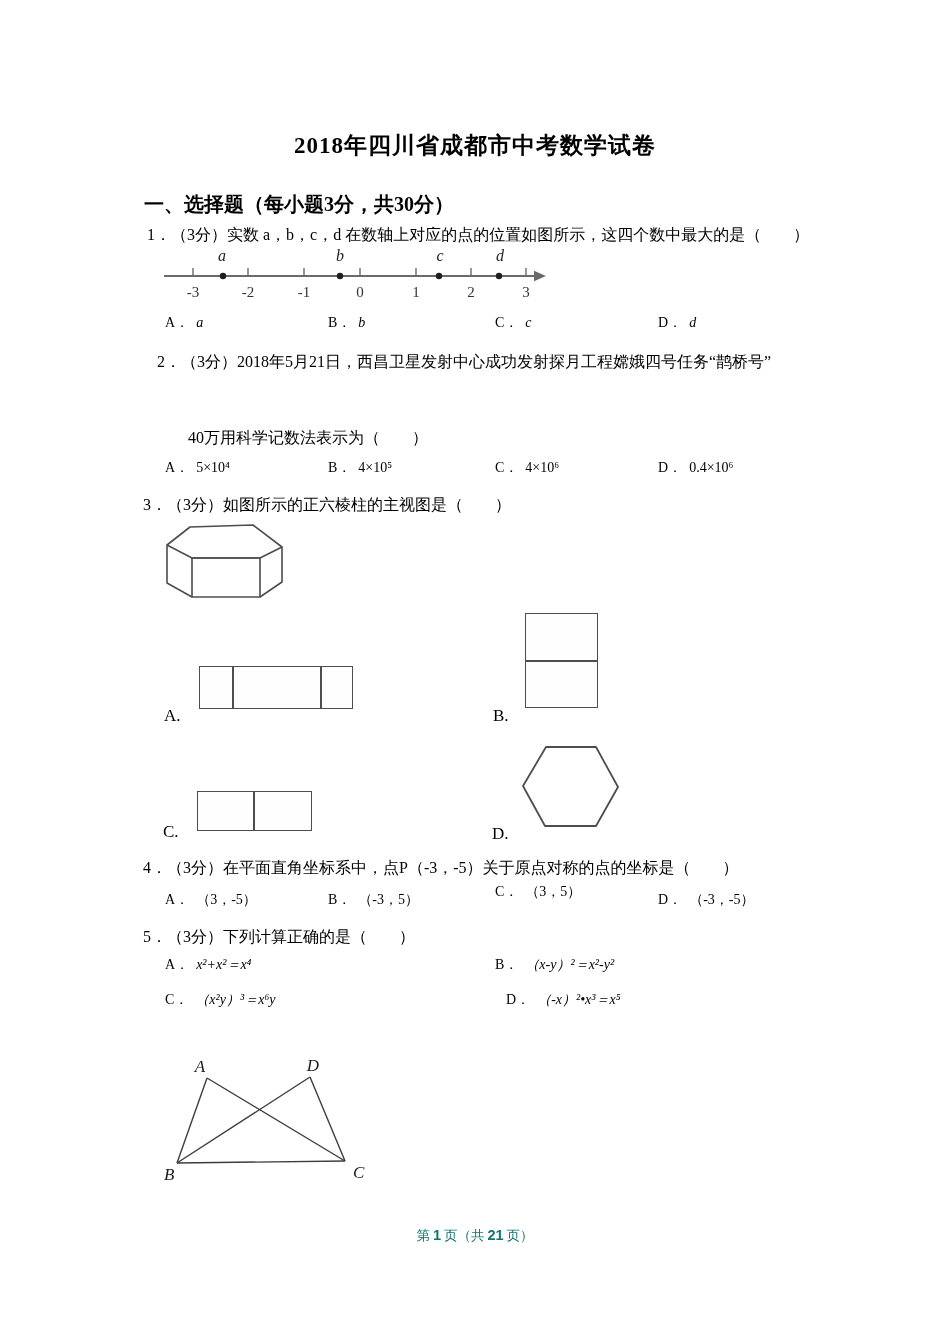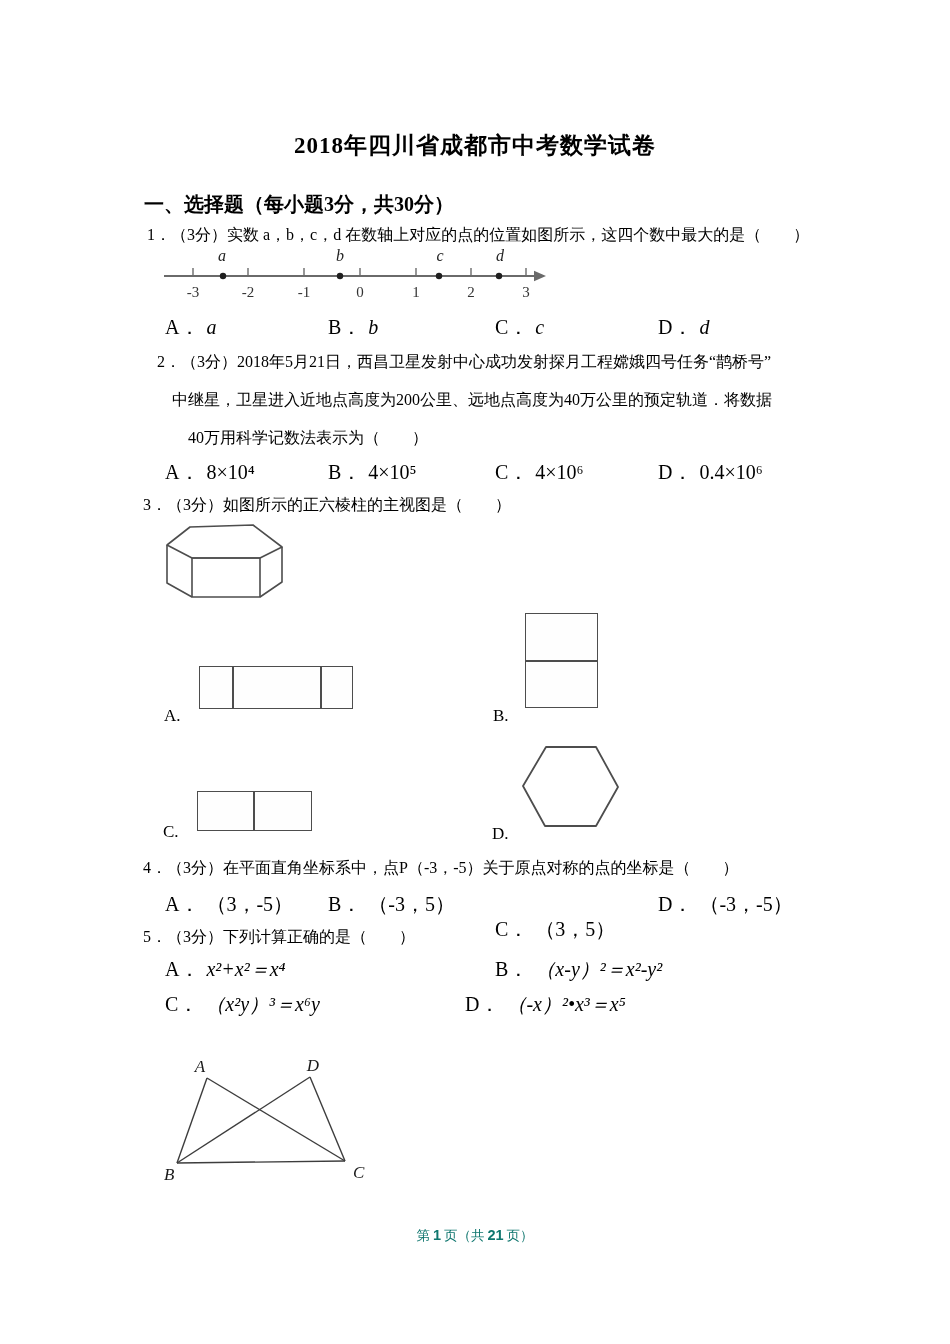--- a/index.html
+++ b/index.html
@@ -11,21 +11,21 @@
     color:#000;
     overflow:hidden;
   }
   .abs{position:absolute;white-space:nowrap;}
   .title{
     left:0;top:130px;width:950px;text-align:center;
     font-size:23px;font-weight:bold;letter-spacing:1px;
   }
   .section{left:144px;top:191px;font-size:20px;font-weight:bold;}
   .q{font-size:16px;line-height:22px;}
-  .opt{font-size:20px;}
+  .opt{font-size:14px;}
   .opt .lbl{margin-right:7px;}
   .it{font-style:italic;}
   .figlabel{font-size:17px;}
   .boxfig{position:absolute;border:1.6px solid #4d4d4d;background:#fefefe;}
   .vdiv{position:absolute;top:0;bottom:0;width:1.6px;background:#4d4d4d;}
   .hdiv{position:absolute;left:0;right:0;height:1.6px;background:#4d4d4d;}
   svg{position:absolute;overflow:visible;}
   svg text{font-family:"Liberation Serif","DejaVu Serif",serif;}
   .tick-label{font-size:15px;fill:#333;}
   .pt-label{font-size:16px;font-style:italic;fill:#222;}
@@ -77,24 +77,23 @@
     <text class="pt-label" x="284" y="15" text-anchor="middle">c</text>
     <text class="pt-label" x="344" y="15" text-anchor="middle">d</text>
   </svg>
 
   <span class="abs opt" style="left:165px;top:314px;"><span class="lbl">A．</span><span class="it">a</span></span>
   <span class="abs opt" style="left:328px;top:314px;"><span class="lbl">B．</span><span class="it">b</span></span>
   <span class="abs opt" style="left:495px;top:314px;"><span class="lbl">C．</span><span class="it">c</span></span>
   <span class="abs opt" style="left:658px;top:314px;"><span class="lbl">D．</span><span class="it">d</span></span>
 
   <div class="abs q" style="left:157px;top:351px;">2．（3分）2018年5月21日，西昌卫星发射中心成功发射探月工程嫦娥四号任务“鹊桥号”</div>
-  <div class="abs q" style="left:172px;top:389px;">中继星，卫星进入近地点高度为200公里、远地点高度为40万公里的预定轨道．将数据</div>
   <div class="abs q" style="left:172px;top:427px;margin-left:16px;">40万用科学记数法表示为（　　）</div>
 
-  <span class="abs opt" style="left:165px;top:459px;"><span class="lbl">A．</span><span>8×10⁴</span></span>
+  <span class="abs opt" style="left:165px;top:459px;"><span class="lbl">A．</span><span>5×10⁴</span></span>
   <span class="abs opt" style="left:328px;top:459px;"><span class="lbl">B．</span><span>4×10⁵</span></span>
   <span class="abs opt" style="left:495px;top:459px;"><span class="lbl">C．</span><span>4×10⁶</span></span>
   <span class="abs opt" style="left:658px;top:459px;"><span class="lbl">D．</span><span>0.4×10⁶</span></span>
 
   <div class="abs q" style="left:143px;top:494px;">3．（3分）如图所示的正六棱柱的主视图是（　　）</div>
 
   <svg style="left:158px;top:516px;" width="140" height="88" viewBox="0 0 140 88">
     <g fill="none" stroke="#4d4d4d" stroke-width="1.6" stroke-linejoin="round">
       <polygon points="32,11 95,9 124,31 102,42 34,42 9,29"></polygon>
       <rect x="34" y="42" width="68" height="39"></rect>
@@ -122,28 +121,28 @@
   <div class="boxfig" style="left:197px;top:791px;width:113px;height:38px;">
     <div class="vdiv" style="left:55px;"></div>
   </div>
 
   <span class="abs figlabel" style="left:163px;top:822px;">C.</span>
   <span class="abs figlabel" style="left:492px;top:824px;">D.</span>
 
   <div class="abs q" style="left:143px;top:857px;">4．（3分）在平面直角坐标系中，点P（-3，-5）关于原点对称的点的坐标是（　　）</div>
   <span class="abs opt" style="left:165px;top:891px;"><span class="lbl">A．</span><span>（3，-5）</span></span>
   <span class="abs opt" style="left:328px;top:891px;"><span class="lbl">B．</span><span>（-3，5）</span></span>
-  <span class="abs opt" style="left:495px;top:916px;"><span class="lbl">C．</span><span>（3，5）</span></span>
+  <span class="abs opt" style="left:495px;top:883px;"><span class="lbl">C．</span><span>（3，5）</span></span>
   <span class="abs opt" style="left:658px;top:891px;"><span class="lbl">D．</span><span>（-3，-5）</span></span>
 
   <div class="abs q" style="left:143px;top:926px;">5．（3分）下列计算正确的是（　　）</div>
   <span class="abs opt" style="left:165px;top:956px;"><span class="lbl">A．</span><span class="it">x²+x²＝x⁴</span></span>
   <span class="abs opt" style="left:495px;top:956px;"><span class="lbl">B．</span><span class="it">（x-y）²＝x²-y²</span></span>
   <span class="abs opt" style="left:165px;top:991px;"><span class="lbl">C．</span><span class="it">（x²y）³＝x⁶y</span></span>
-  <span class="abs opt" style="left:465px;top:991px;"><span class="lbl">D．</span><span class="it">（-x）²•x³＝x⁵</span></span>
+  <span class="abs opt" style="left:506px;top:991px;"><span class="lbl">D．</span><span class="it">（-x）²•x³＝x⁵</span></span>
 
 
   <svg style="left:156px;top:1056px;" width="225" height="135" viewBox="0 0 225 135">
     <g fill="none" stroke="#3d3d3d" stroke-width="1.4" stroke-linejoin="round">
       <line x1="21" y1="107" x2="51" y2="22"></line>
       <line x1="51" y1="22" x2="189" y2="105"></line>
       <line x1="21" y1="107" x2="154" y2="21"></line>
       <line x1="154" y1="21" x2="189" y2="105"></line>
       <line x1="21" y1="107" x2="189" y2="105"></line>
     </g>

